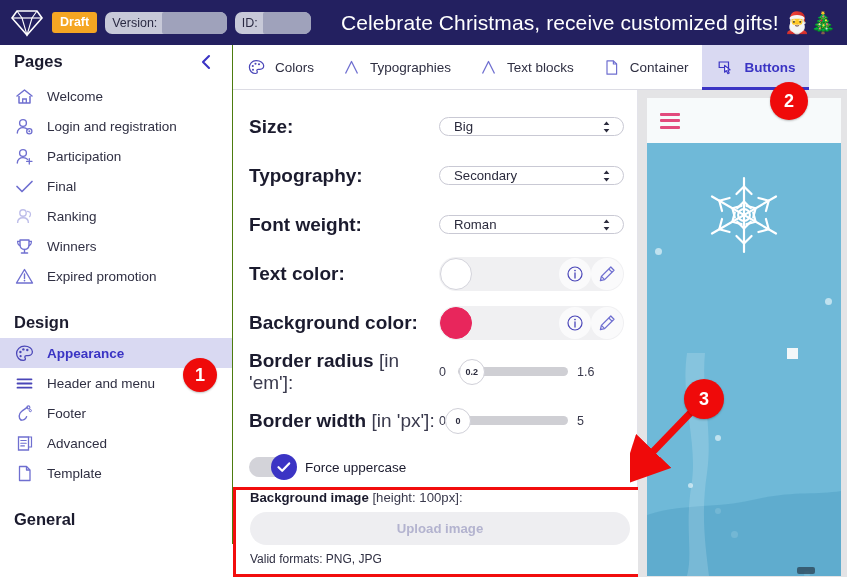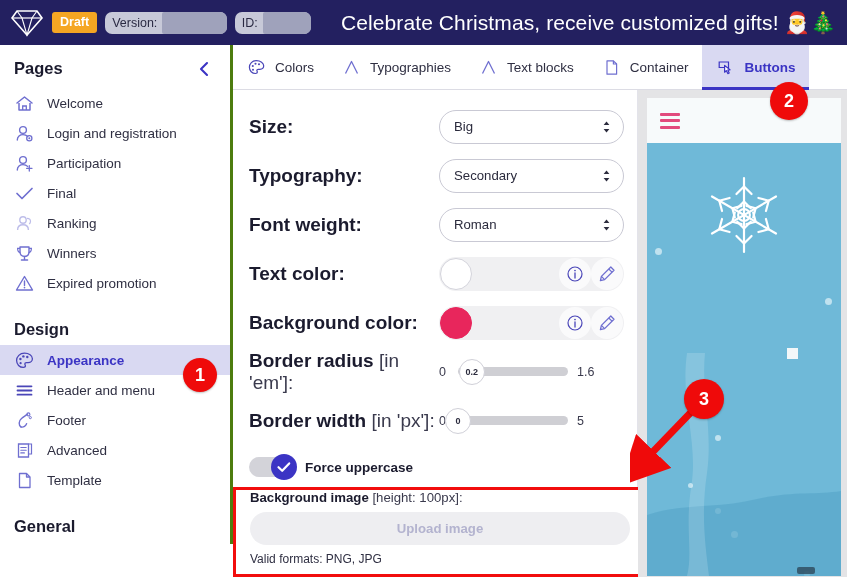--- a/index.html
+++ b/index.html
@@ -49,22 +49,22 @@
     font-weight: normal; white-space: nowrap;
     margin-left: 22px;
     letter-spacing: .1px;
   }
 
   
   .sidebar {
     position: absolute; top: 45px; left: 0;
     width: 233px; height: 499px;
     background: #ffffff;
-    border-right: 3px solid #4d7c0f;
-    padding-top: 14px;
+    border-right: 1px solid #4d7c0f;
+    padding-top: 7px;
     overflow: hidden;
   }
   .side-head {
     display: flex; align-items: center; justify-content: space-between;
     padding: 0 18px 0 14px;
     margin-bottom: 10px;
   }
   .side-head-title { font-size: 16.5px; font-weight: bold; color: #1b1b2e; }
   .chevron-left { width: 16px; height: 18px; }
   .side-section-title {
@@ -124,21 +124,21 @@
     height: 49px;
   }
   .row .rlabel {
     font-size: 19px; font-weight: bold; color: #1b1b2e;
     width: 190px; flex: none;
   }
   .rlabel .soft { font-weight: normal; color: #3a3a4d; }
 
   .select {
     position: relative;
-    width: 185px; height: 34px;
+    width: 185px; height: 19px;
     border: 1px solid #c9c9d4; border-radius: 18px;
     background: #ffffff;
     display: flex; align-items: center;
     padding: 0 28px 0 14px;
     font-size: 13.2px; color: #2b2b3d;
     cursor: pointer;
   }
   .select .updown {
     position: absolute; right: 12px; top: 50%;
     transform: translateY(-50%);
@@ -197,21 +197,21 @@
     position: relative; width: 46px; height: 20px;
     border-radius: 10px; background: #d3d3d9;
     cursor: pointer; flex: none;
   }
   .toggle .tknob {
     position: absolute; right: -2px; top: -3px;
     width: 26px; height: 26px; border-radius: 50%;
     background: #3b34c4;
     display: flex; align-items: center; justify-content: center;
   }
-  .toggle-label { font-size: 13.5px; font-weight: bold; color: #1b1b2e; }
+  .toggle-label { font-size: 13.5px; font-weight: normal; color: #1b1b2e; }
 
   
   .upload-box {
     position: absolute; left: 0; right: -10px; bottom: 0;
     border: 3px solid #f20d0d;
     background: #ffffff;
     padding: 0 14px 8px 14px;
   }
   .ub-title { font-size: 13.2px; font-weight: bold; color: #1b1b2e; margin-bottom: 7px; }
   .ub-title .soft { font-weight: normal; color: #3a3a4d; }

